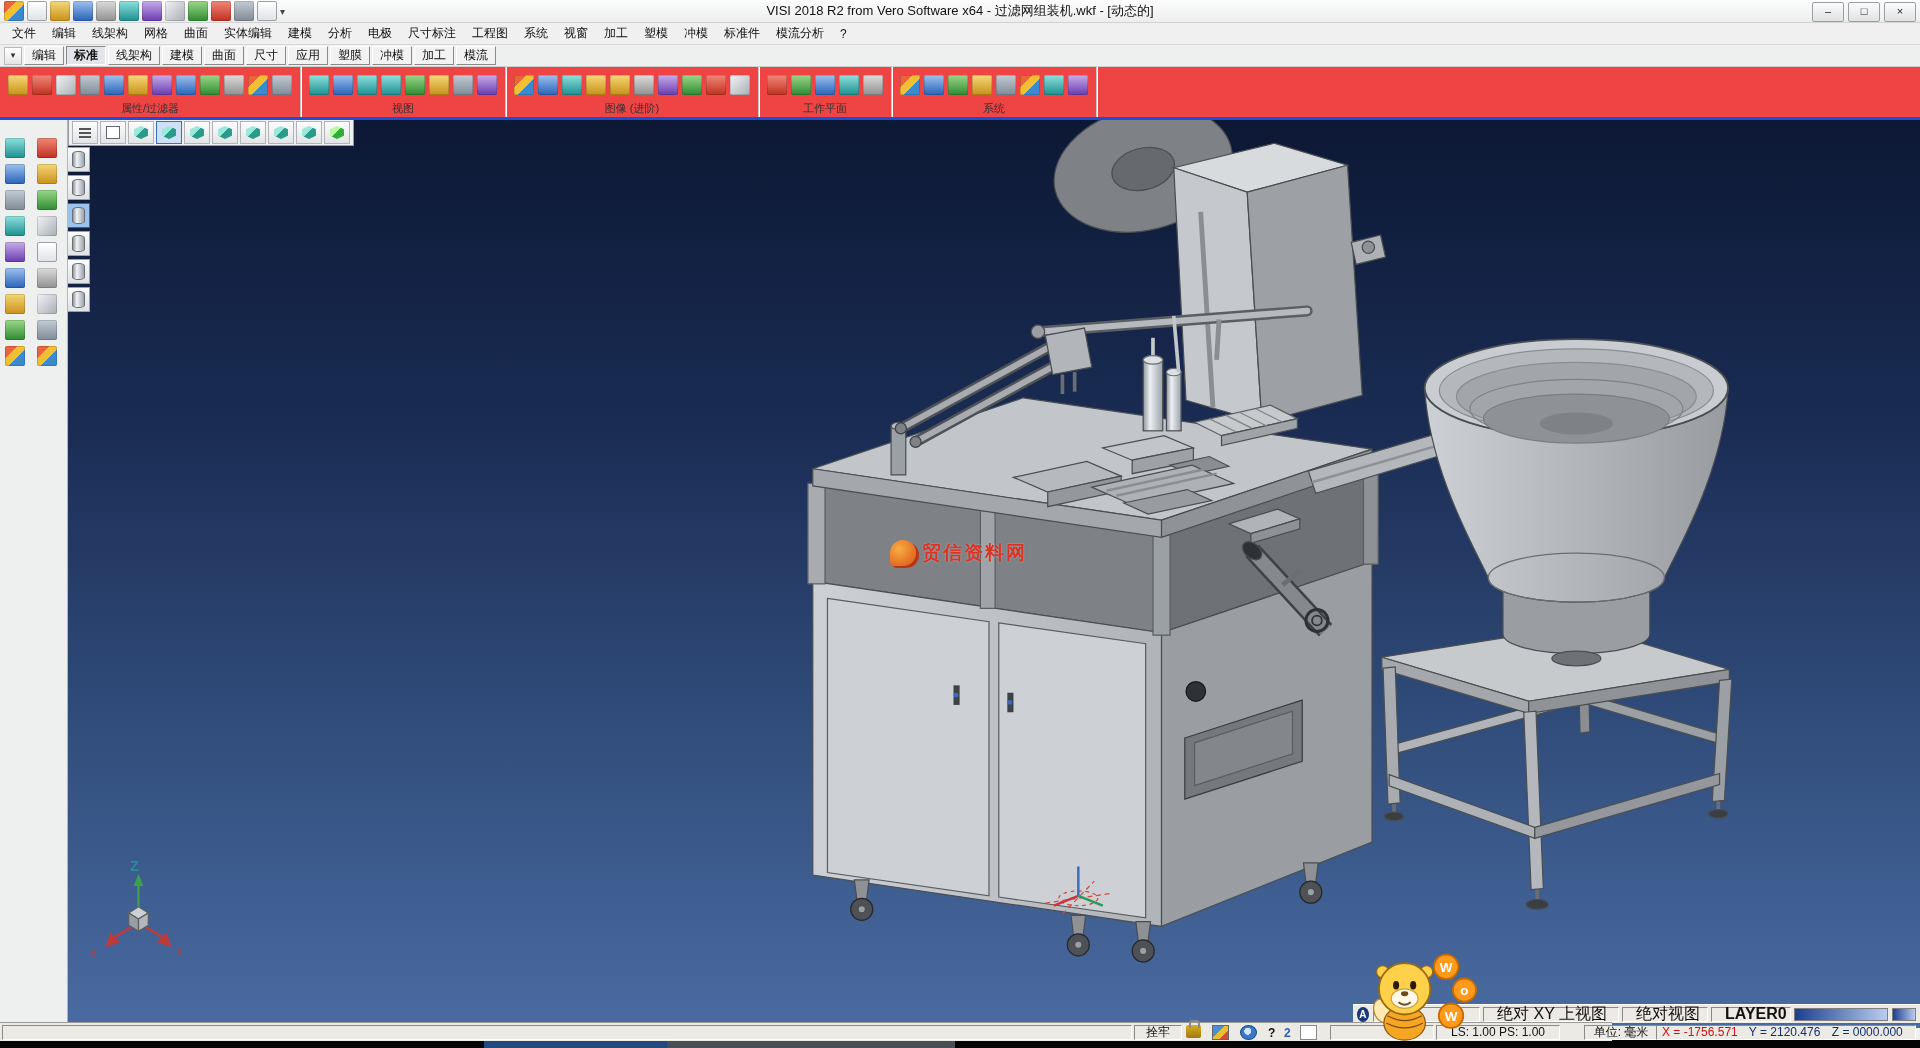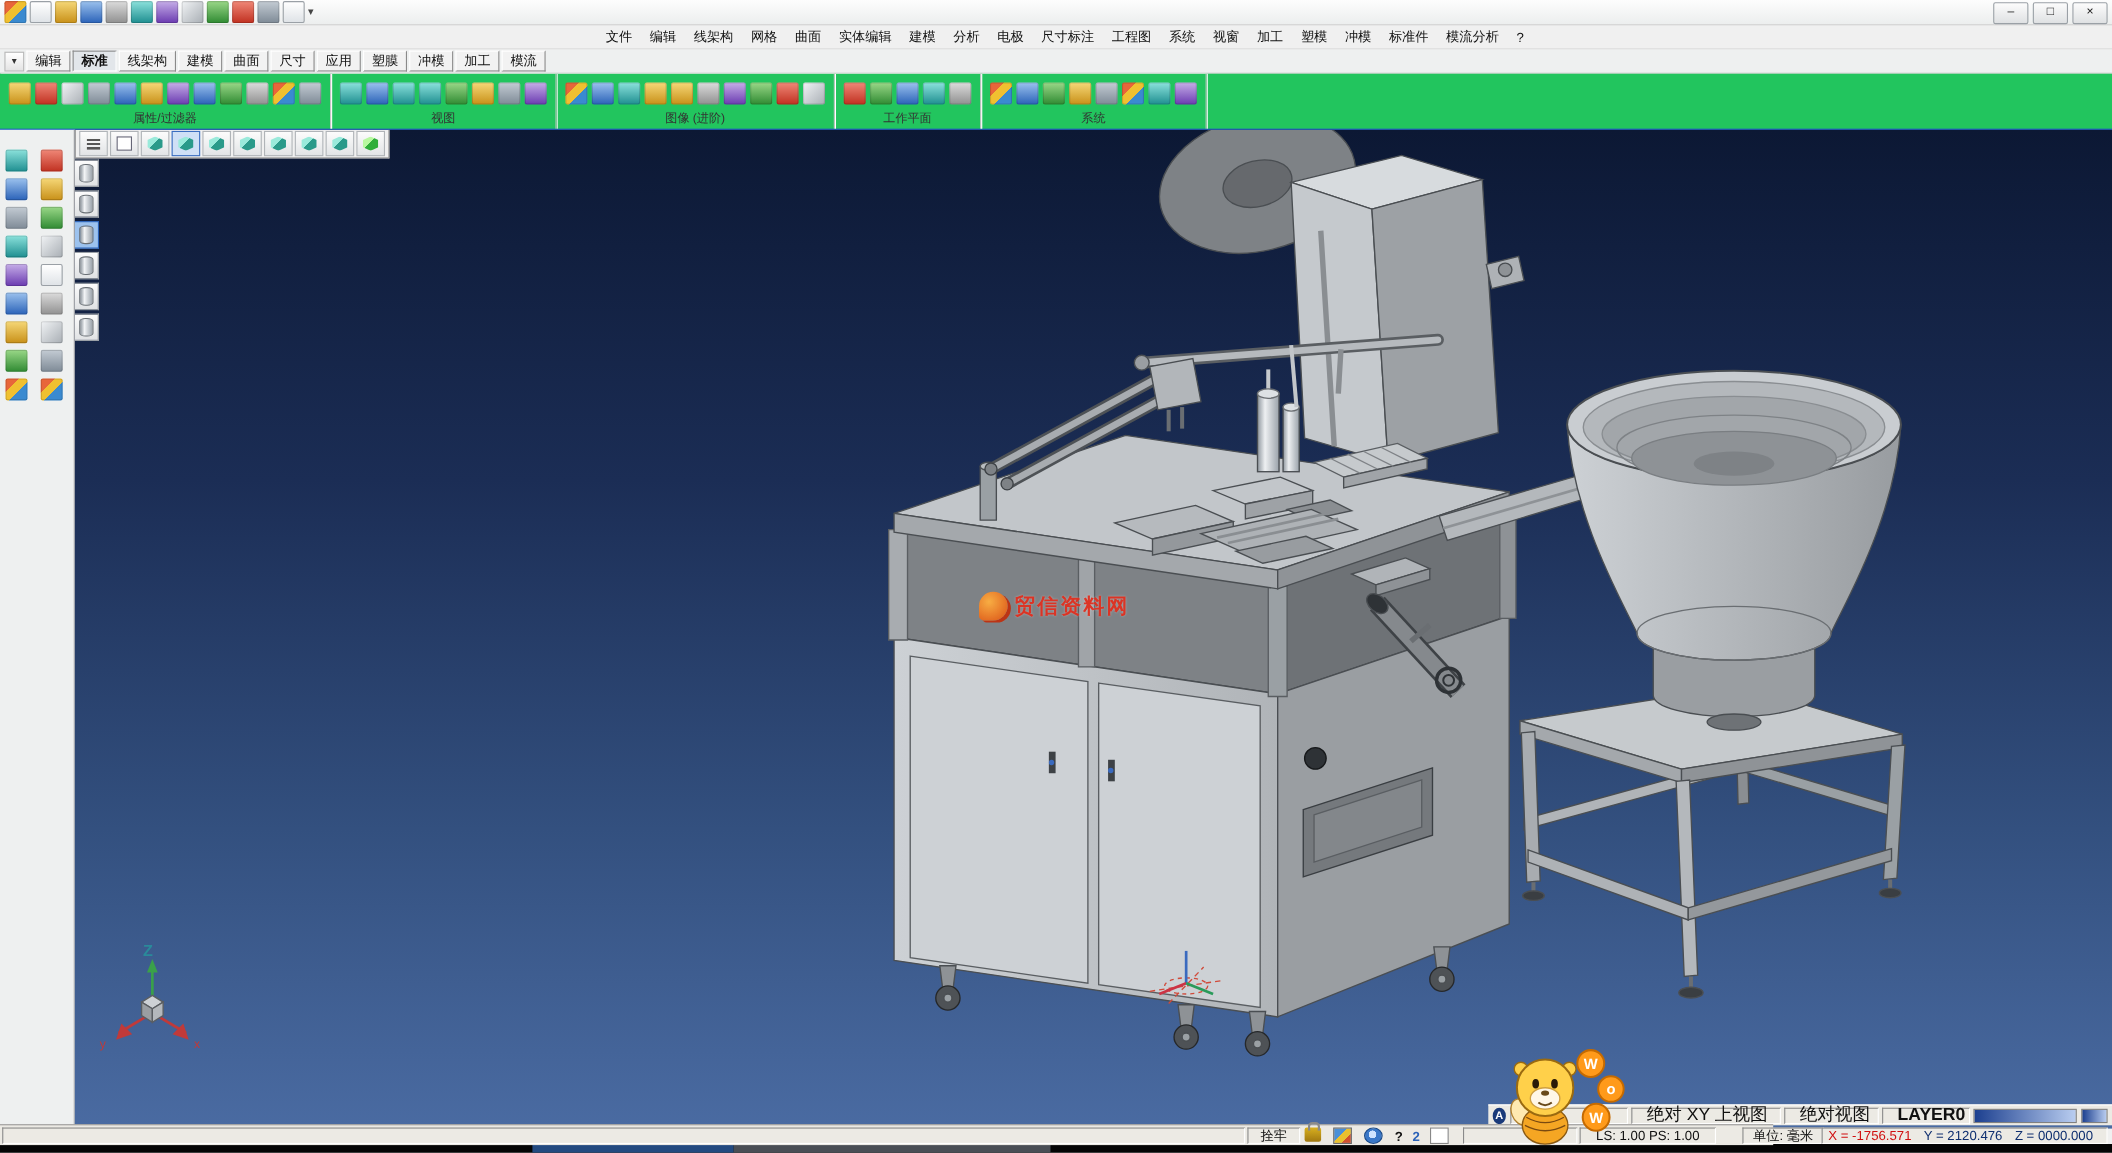--- a/index.html
+++ b/index.html
@@ -11,33 +11,33 @@
     border-bottom:1px solid #d2d2d2;display:flex;align-items:center;}
   .title-text{position:absolute;left:0;right:0;text-align:center;font-size:13px;color:#111;pointer-events:none;}
   .quick{display:flex;align-items:center;gap:3px;padding-left:4px;z-index:2;}
   .tic{width:17px;height:16px;border-radius:2px;}
   .qdrop{font-size:10px;color:#444;padding:0 3px;}
   .wctrl{position:absolute;right:4px;top:2px;display:flex;gap:4px;z-index:2;}
   .wbtn{width:30px;height:18px;background:linear-gradient(#fcfcfc,#dfe1e3);border:1px solid #9aa0a6;
     font-size:11px;line-height:16px;text-align:center;color:#222;border-radius:2px;}
 
   
-  .menubar{height:21px;background:#f0f0f0;border-bottom:1px solid #d8d8d8;display:flex;align-items:center;padding-left:16px;justify-content:center;}
+  .menubar{height:21px;background:#f0f0f0;border-bottom:1px solid #d8d8d8;display:flex;align-items:center;padding-left:4px;}
   .menu-item{font-size:12px;color:#111;padding:2px 8px;}
 
   
   .tabbar{height:21px;background:#eef0f0;border-bottom:1px solid #cfcfcf;display:flex;align-items:center;padding-left:4px;gap:2px;}
   .tab-drop{width:16px;height:16px;font-size:9px;text-align:center;line-height:15px;color:#333;
     border:1px solid #b8b8b8;background:linear-gradient(#fff,#e4e4e4);}
   .tab{font-size:12px;color:#111;padding:1px 7px;border:1px solid;border-color:#fff #8a8a8a #8a8a8a #fff;
     background:#f2f2f2;height:15px;line-height:14px;}
   .tab.active{border-color:#8a8a8a #fff #fff #8a8a8a;background:#e2e6ea;font-weight:bold;}
 
   
-  .toolbar{height:50px;background:#22c55e;border-bottom:1px solid #1d4ed8;display:flex;}
+  .toolbar{height:50px;background:#ef4444;border-bottom:3px solid #1d4ed8;display:flex;}
   .tb-group{display:flex;flex-direction:column;border-right:1px solid #c6c6c6;box-shadow:1px 0 0 #fff;padding:2px 8px 0;}
   .tb-icons{display:flex;gap:4px;height:32px;align-items:center;}
   .tb-label{font-size:11px;color:#333;text-align:center;height:15px;line-height:14px;}
 
   
   .ic{width:20px;height:20px;border-radius:2px;box-shadow:0 0 0 1px rgba(0,0,0,.15) inset;}
   .ic.active{outline:1px solid #3a6ec0;background-color:#cfe0f6;box-shadow:0 0 0 2px #bcd4f0;}
   .ic-multi{background:linear-gradient(135deg,#e8663a 0 32%,#f0c030 32% 58%,#3a8ad0 58%);}
   .ic-silver{background:linear-gradient(135deg,#f2f4f6,#a8aeb4);}
   .ic-steel{background:linear-gradient(180deg,#c4ccd4,#7e8a96);}
@@ -135,20 +135,21 @@
         <div class="ic ic-gray tic"></div>
         <div class="ic ic-teal tic"></div>
         <div class="ic ic-violet tic"></div>
         <div class="ic ic-silver tic"></div>
         <div class="ic ic-green tic"></div>
         <div class="ic ic-red tic"></div>
         <div class="ic ic-steel tic"></div>
         <div class="ic ic-white tic"></div>
       </div>
     <span class="qdrop">▾</span>
+    <div class="title-text">VISI 2018 R2 from Vero Software x64 - 过滤网组装机.wkf - [动态的]</div>
     <div class="wctrl">
       <div class="wbtn">–</div>
       <div class="wbtn">□</div>
       <div class="wbtn">×</div>
     </div>
   </div>
 
   <div class="menubar" id="menubar">
       <span class="menu-item">文件</span>
       <span class="menu-item">编辑</span>

